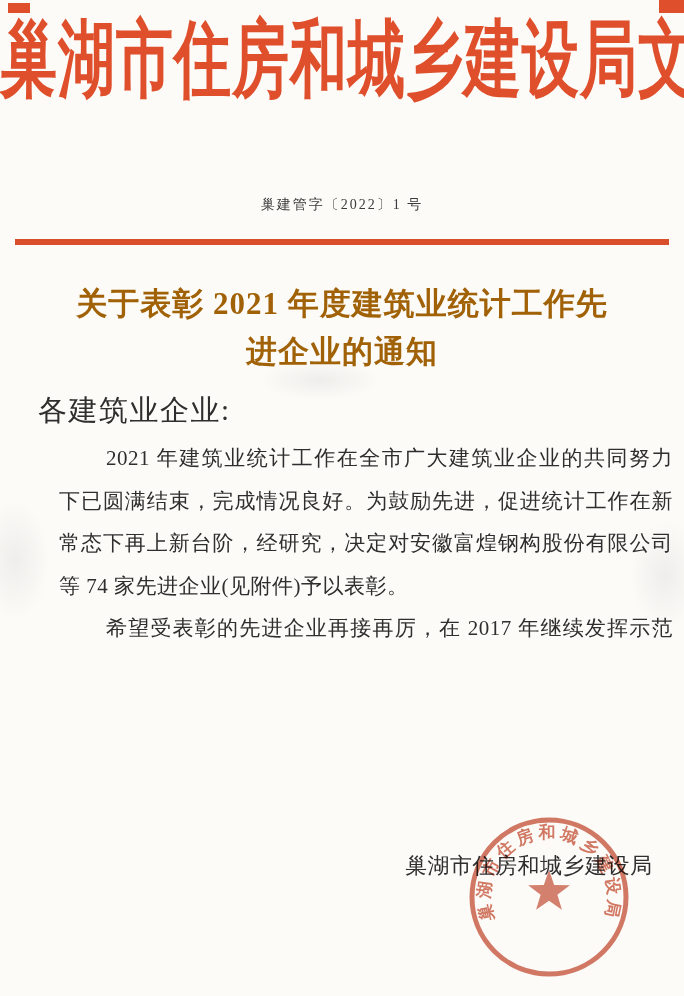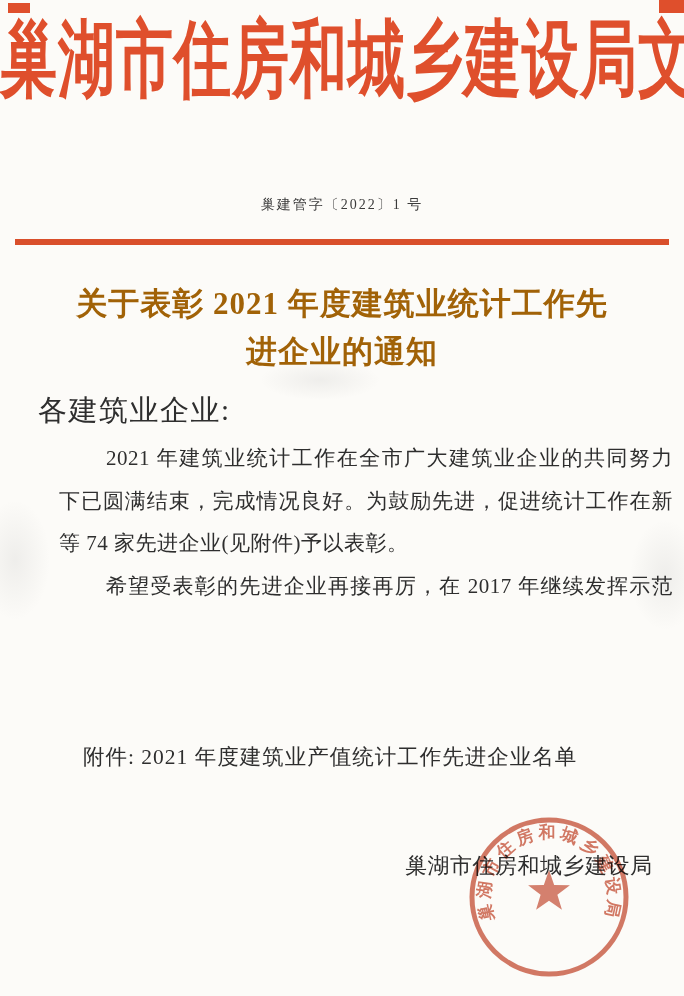--- a/index.html
+++ b/index.html
@@ -109,25 +109,25 @@
   <div class="doc-title">
     <div>关于表彰 2021 年度建筑业统计工作先</div>
     <div>进企业的通知</div>
   </div>
 
   <div class="salutation">各建筑业企业:</div>
 
   <div class="body-lines">
     <div class="line fill indent">2021 年建筑业统计工作在全市广大建筑业企业的共同努力</div>
     <div class="line fill">下已圆满结束，完成情况良好。为鼓励先进，促进统计工作在新</div>
+    <div class="line fill">常态下再上新台阶，经研究，决定对安徽富煌钢构股份有限公司</div>
     <div class="line">等 74 家先进企业(见附件)予以表彰。</div>
     <div class="line fill indent">希望受表彰的先进企业再接再厉，在 2017 年继续发挥示范</div>
   </div>
 
-  <div class="attachment">附件: 2021 年度建筑业产值统计工作先进企业名单</div>
 
   <div class="sig-org">巢湖市住房和城乡建设局</div>
 
   <svg class="seal" viewBox="0 0 170 170" xmlns="http://www.w3.org/2000/svg">
     <circle cx="85" cy="85" r="77" fill="none" stroke="#c9573f" stroke-width="5" opacity="0.9"></circle>
     <polygon points="85,58 90.17,72.88 105.92,73.2 93.37,82.72 97.93,97.8 85,88.8 72.07,97.8 76.63,82.72 64.08,73.2 79.83,72.88" fill="#c9573f" opacity="0.85"></polygon>
     <defs>
       <path id="sealArc" d="M 31.53 109.93 A 59 59 0 1 1 138.47 109.93" fill="none"></path>
     </defs>
     <text opacity="0.9">

